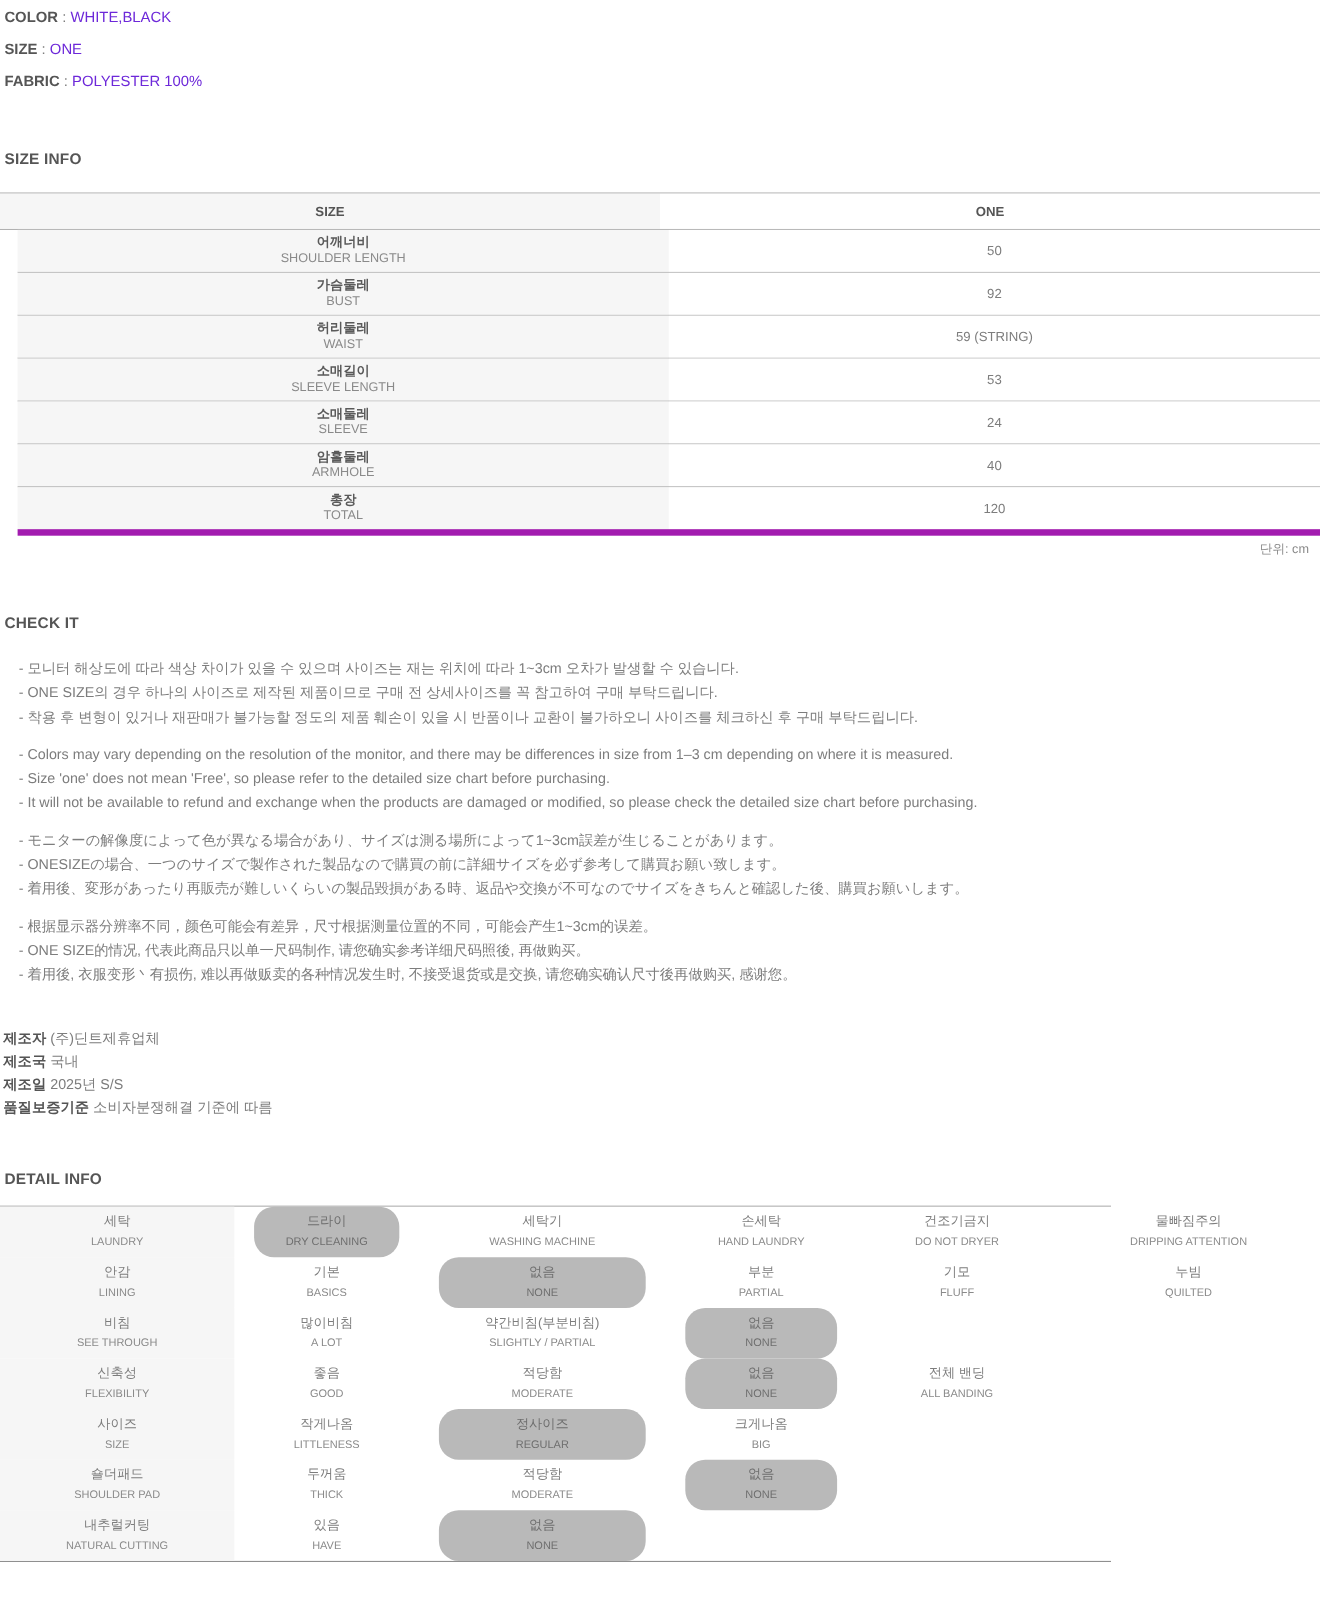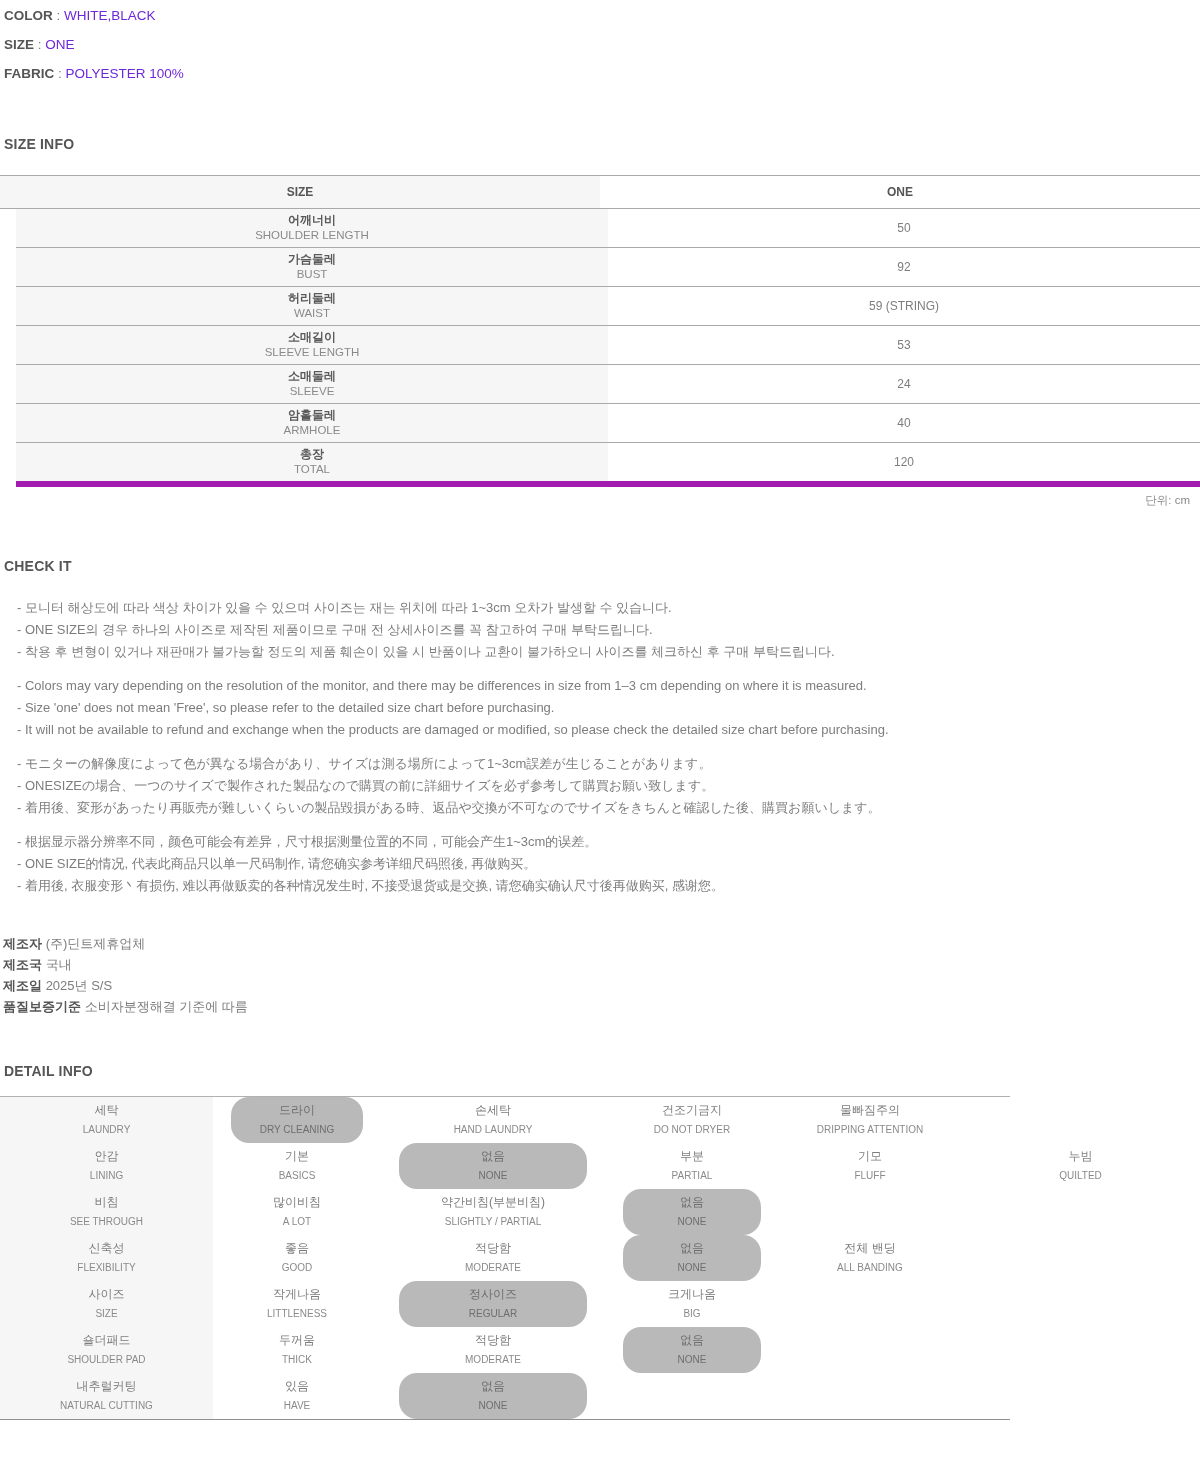--- a/index.html
+++ b/index.html
@@ -216,20 +216,28 @@
           <div class="vwrap">
             <div class="vbox hl">
               <span class="ko">드라이</span>
               <span class="en">DRY CLEANING</span>
             </div>
           </div>
         </div>
       <div class="d-cell">
           <div class="vwrap">
             <div class="vbox">
+              <span class="ko">세탁기</span>
+              <span class="en">WASHING MACHINE</span>
+            </div>
+          </div>
+        </div>
+      <div class="d-cell">
+          <div class="vwrap">
+            <div class="vbox">
               <span class="ko">손세탁</span>
               <span class="en">HAND LAUNDRY</span>
             </div>
           </div>
         </div>
       <div class="d-cell">
           <div class="vwrap">
             <div class="vbox">
               <span class="ko">건조기금지</span>
               <span class="en">DO NOT DRYER</span>

